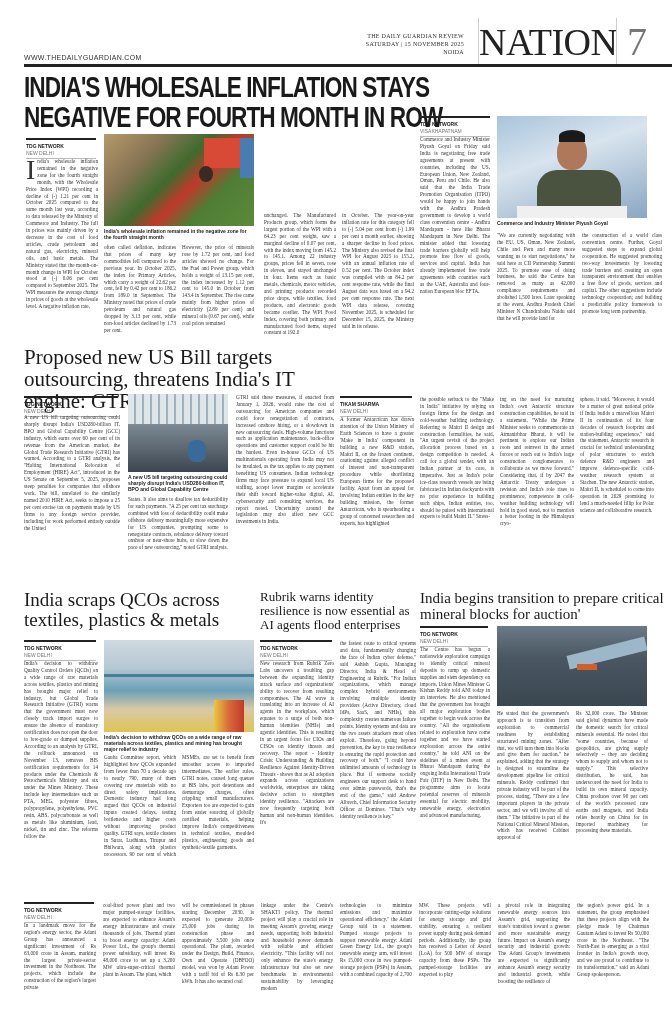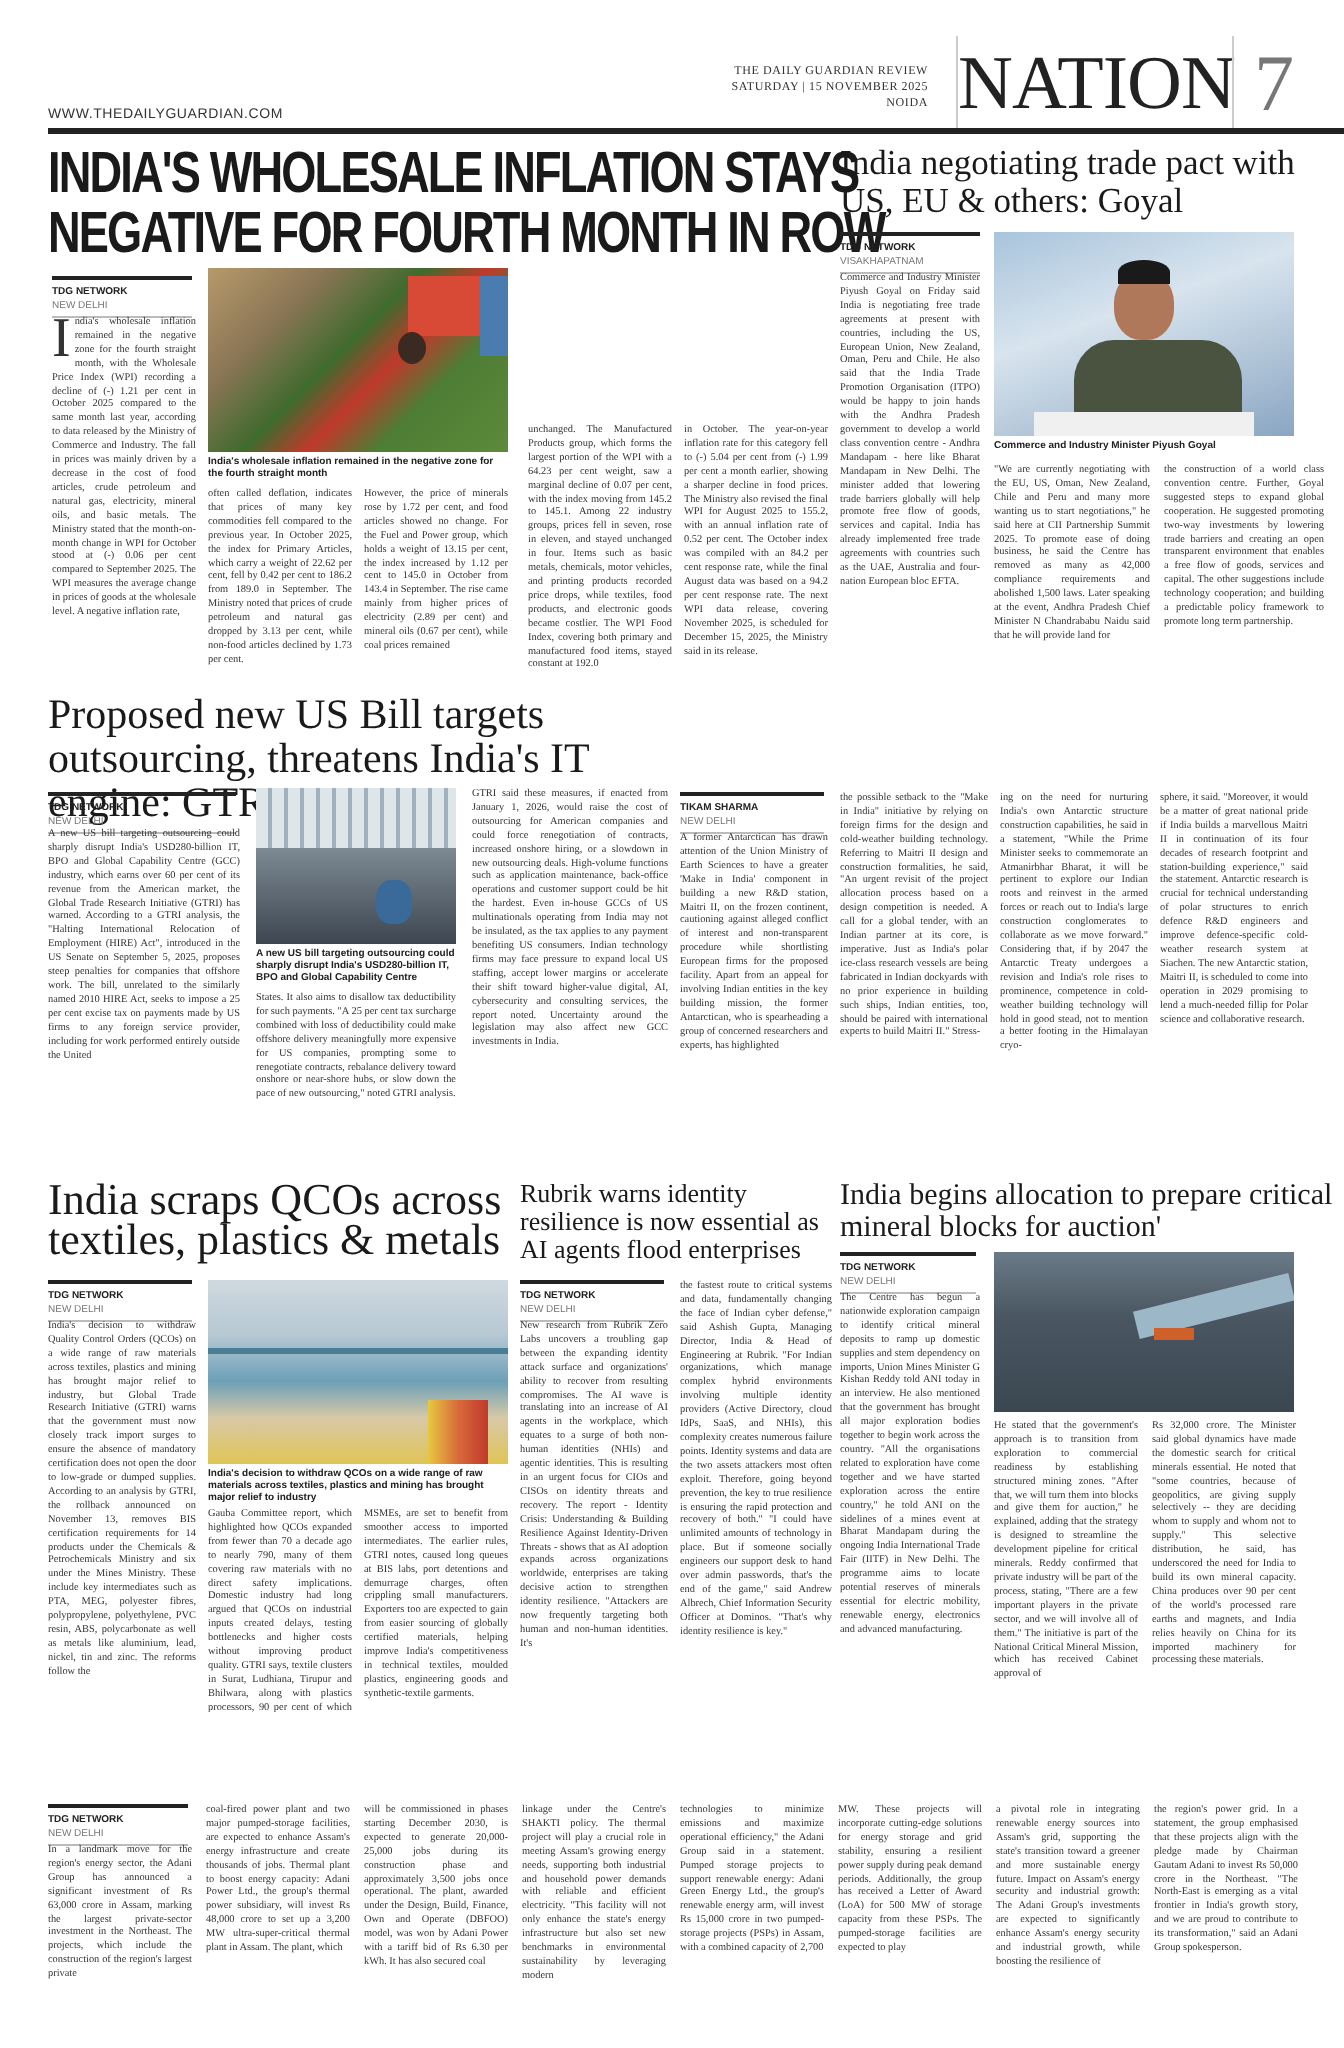--- a/index.html
+++ b/index.html
@@ -44,21 +44,20 @@
   </div>
   <div class="abs cap" style="left:80px;top:156px;width:150px">India's wholesale inflation remained in the negative zone for the fourth straight month</div>
   <div class="abs col" style="left:2px;top:86px;width:72px;height:184px"><span class="dropcap">I</span><span>ndia's wholesale inflation remained in the negative zone for the fourth straight month, with the Wholesale Price Index (WPI) recording a decline of (-) 1.21 per cent in October 2025 compared to the same month last year, according to data released by the Ministry of Commerce and Industry. The fall in prices was mainly driven by a decrease in the cost of food articles, crude petroleum and natural gas, electricity, mineral oils, and basic metals. The Ministry stated that the month-on-month change in WPI for October stood at (-) 0.06 per cent compared to September 2025. The WPI measures the average change in prices of goods at the wholesale level. A negative inflation rate,</span></div>
   <div class="abs col" style="left:80px;top:172px;width:72px;height:98px">often called deflation, indicates that prices of many key commodities fell compared to the previous year. In October 2025, the index for Primary Articles, which carry a weight of 22.62 per cent, fell by 0.42 per cent to 186.2 from 189.0 in September. The Ministry noted that prices of crude petroleum and natural gas dropped by 3.13 per cent, while non-food articles declined by 1.73 per cent.</div>
   <div class="abs col" style="left:158px;top:172px;width:72px;height:98px">However, the price of minerals rose by 1.72 per cent, and food articles showed no change. For the Fuel and Power group, which holds a weight of 13.15 per cent, the index increased by 1.12 per cent to 145.0 in October from 143.4 in September. The rise came mainly from higher prices of electricity (2.89 per cent) and mineral oils (0.67 per cent), while coal prices remained</div>
   <div class="abs col" style="left:240px;top:140px;width:72px;height:130px">unchanged. The Manufactured Products group, which forms the largest portion of the WPI with a 64.23 per cent weight, saw a marginal decline of 0.07 per cent, with the index moving from 145.2 to 145.1. Among 22 industry groups, prices fell in seven, rose in eleven, and stayed unchanged in four. Items such as basic metals, chemicals, motor vehicles, and printing products recorded price drops, while textiles, food products, and electronic goods became costlier. The WPI Food Index, covering both primary and manufactured food items, stayed constant at 192.0</div>
   <div class="abs col" style="left:318px;top:140px;width:72px;height:130px">in October. The year-on-year inflation rate for this category fell to (-) 5.04 per cent from (-) 1.99 per cent a month earlier, showing a sharper decline in food prices. The Ministry also revised the final WPI for August 2025 to 155.2, with an annual inflation rate of 0.52 per cent. The October index was compiled with an 84.2 per cent response rate, while the final August data was based on a 94.2 per cent response rate. The next WPI data release, covering November 2025, is scheduled for December 15, 2025, the Ministry said in its release.</div>
 </div>
 
 <div class="abs" style="left:420px;top:72px;width:252px;height:270px">
-  <div class="h-serif" style="font-size:17.5px;width:250px;line-height:19px">India negotiating trade pact with US, EU &amp; others: Goyal</div>
   <div class="abs byline" style="left:0;top:44px;width:70px"><span>TDG NETWORK</span><span class="loc">VISAKHAPATNAM</span></div>
   <div class="abs col" style="left:0;top:64px;width:70px;height:206px">Commerce and Industry Minister Piyush Goyal on Friday said India is negotiating free trade agreements at present with countries, including the US, European Union, New Zealand, Oman, Peru and Chile. He also said that the India Trade Promotion Organisation (ITPO) would be happy to join hands with the Andhra Pradesh government to develop a world class convention centre - Andhra Mandapam - here like Bharat Mandapam in New Delhi. The minister added that lowering trade barriers globally will help promote free flow of goods, services and capital. India has already implemented free trade agreements with countries such as the UAE, Australia and four-nation European bloc EFTA.</div>
   <div class="abs photo" style="left:77px;top:44px;width:150px;height:102px;background:linear-gradient(160deg,#a8c4dc 0%,#d8e4ee 40%,#8aa6c2 100%)">
     <div style="position:absolute;left:60px;top:20px;width:30px;height:34px;border-radius:45%;background:#b0785a"></div>
     <div style="position:absolute;left:62px;top:14px;width:26px;height:12px;border-radius:50% 50% 0 0;background:#1a1a1a"></div>
     <div style="position:absolute;left:40px;top:54px;width:84px;height:48px;border-radius:20px 20px 0 0;background:#4a5240"></div>
     <div style="position:absolute;left:20px;top:90px;width:110px;height:12px;background:#f0f0f0"></div>
   </div>
   <div class="abs cap" style="left:77px;top:148px;width:170px">Commerce and Industry Minister Piyush Goyal</div>
   <div class="abs col" style="left:77px;top:160px;width:78px;height:110px">"We are currently negotiating with the EU, US, Oman, New Zealand, Chile and Peru and many more wanting us to start negotiations," he said here at CII Partnership Summit 2025. To promote ease of doing business, he said the Centre has removed as many as 42,000 compliance requirements and abolished 1,500 laws. Later speaking at the event, Andhra Pradesh Chief Minister N Chandrababu Naidu said that he will provide land for</div>
@@ -80,41 +79,41 @@
 
 <div class="abs" style="left:340px;top:346px;width:332px;height:232px">
   <div class="abs byline" style="left:0;top:50px;width:72px"><span>TIKAM SHARMA</span><span class="loc">NEW DELHI</span></div>
   <div class="abs col" style="left:0;top:70px;width:74px;height:160px">A former Antarctican has drawn attention of the Union Ministry of Earth Sciences to have a greater 'Make in India' component in building a new R&amp;D station, Maitri II, on the frozen continent, cautioning against alleged conflict of interest and non-transparent procedure while shortlisting European firms for the proposed facility. Apart from an appeal for involving Indian entities in the key building mission, the former Antarctican, who is spearheading a group of concerned researchers and experts, has highlighted</div>
   <div class="abs col" style="left:80px;top:50px;width:74px;height:180px">the possible setback to the "Make in India" initiative by relying on foreign firms for the design and cold-weather building technology. Referring to Maitri II design and construction formalities, he said, "An urgent revisit of the project allocation process based on a design competition is needed. A call for a global tender, with an Indian partner at its core, is imperative. Just as India's polar ice-class research vessels are being fabricated in Indian dockyards with no prior experience in building such ships, Indian entities, too, should be paired with international experts to build Maitri II." Stress-</div>
   <div class="abs col" style="left:160px;top:50px;width:74px;height:180px">ing on the need for nurturing India's own Antarctic structure construction capabilities, he said in a statement, "While the Prime Minister seeks to commemorate an Atmanirbhar Bharat, it will be pertinent to explore our Indian roots and reinvest in the armed forces or reach out to India's large construction conglomerates to collaborate as we move forward." Considering that, if by 2047 the Antarctic Treaty undergoes a revision and India's role rises to prominence, competence in cold-weather building technology will hold in good stead, not to mention a better footing in the Himalayan cryo-</div>
   <div class="abs col" style="left:240px;top:50px;width:74px;height:180px">sphere, it said. "Moreover, it would be a matter of great national pride if India builds a marvellous Maitri II in continuation of its four decades of research footprint and station-building experience," said the statement. Antarctic research is crucial for technical understanding of polar structures to enrich defence R&amp;D engineers and improve defence-specific cold-weather research system at Siachen. The new Antarctic station, Maitri II, is scheduled to come into operation in 2029 promising to lend a much-needed fillip for Polar science and collaborative research.</div>
 </div>
 
 <div class="abs" style="left:24px;top:590px;width:230px;height:268px">
-  <div class="h-serif" style="font-size:22px;line-height:20px;width:230px">India scraps QCOs across textiles, plastics &amp; metals</div>
+  <div class="h-serif" style="font-size:19px;line-height:20px;width:230px">India scraps QCOs across textiles, plastics &amp; metals</div>
   <div class="abs byline" style="left:0;top:50px;width:72px"><span>TDG NETWORK</span><span class="loc">NEW DELHI</span></div>
   <div class="abs col" style="left:0;top:70px;width:74px;height:196px">India's decision to withdraw Quality Control Orders (QCOs) on a wide range of raw materials across textiles, plastics and mining has brought major relief to industry, but Global Trade Research Initiative (GTRI) warns that the government must now closely track import surges to ensure the absence of mandatory certification does not open the door to low-grade or dumped supplies. According to an analysis by GTRI, the rollback announced on November 13, removes BIS certification requirements for 14 products under the Chemicals &amp; Petrochemicals Ministry and six under the Mines Ministry. These include key intermediates such as PTA, MEG, polyester fibres, polypropylene, polyethylene, PVC resin, ABS, polycarbonate as well as metals like aluminium, lead, nickel, tin and zinc. The reforms follow the</div>
   <div class="abs photo" style="left:80px;top:50px;width:150px;height:92px;background:linear-gradient(180deg,#cfd9e0 0%,#b6c8d3 30%,#6ca0b8 55%,#d8c9a6 75%,#e0c455 100%)">
     <div style="position:absolute;left:0;top:34px;width:150px;height:3px;background:#4a7d96"></div>
     <div style="position:absolute;right:10px;top:60px;width:30px;height:32px;background:linear-gradient(90deg,#e8c840,#d86a3a,#c0392b)"></div>
   </div>
   <div class="abs cap" style="left:80px;top:144px;width:150px">India's decision to withdraw QCOs on a wide range of raw materials across textiles, plastics and mining has brought major relief to industry</div>
   <div class="abs col" style="left:80px;top:164px;width:72px;height:102px">Gauba Committee report, which highlighted how QCOs expanded from fewer than 70 a decade ago to nearly 790, many of them covering raw materials with no direct safety implications. Domestic industry had long argued that QCOs on industrial inputs created delays, testing bottlenecks and higher costs without improving product quality. GTRI says, textile clusters in Surat, Ludhiana, Tirupur and Bhilwara, along with plastics processors, 90 per cent of which are</div>
   <div class="abs col" style="left:158px;top:164px;width:72px;height:102px">MSMEs, are set to benefit from smoother access to imported intermediates. The earlier rules, GTRI notes, caused long queues at BIS labs, port detentions and demurrage charges, often crippling small manufacturers. Exporters too are expected to gain from easier sourcing of globally certified materials, helping improve India's competitiveness in technical textiles, moulded plastics, engineering goods and synthetic-textile garments.</div>
 </div>
 
 <div class="abs" style="left:260px;top:590px;width:156px;height:268px">
   <div class="h-serif" style="font-size:13px;line-height:14px;width:158px">Rubrik warns identity resilience is now essential as AI agents flood enterprises</div>
   <div class="abs byline" style="left:0;top:50px;width:72px"><span>TDG NETWORK</span><span class="loc">NEW DELHI</span></div>
   <div class="abs col" style="left:0;top:70px;width:74px;height:196px">New research from Rubrik Zero Labs uncovers a troubling gap between the expanding identity attack surface and organizations' ability to recover from resulting compromises. The AI wave is translating into an increase of AI agents in the workplace, which equates to a surge of both non-human identities (NHIs) and agentic identities. This is resulting in an urgent focus for CIOs and CISOs on identity threats and recovery. The report - Identity Crisis: Understanding &amp; Building Resilience Against Identity-Driven Threats - shows that as AI adoption expands across organizations worldwide, enterprises are taking decisive action to strengthen identity resilience. "Attackers are now frequently targeting both human and non-human identities. It's</div>
   <div class="abs col" style="left:80px;top:50px;width:76px;height:216px">the fastest route to critical systems and data, fundamentally changing the face of Indian cyber defense," said Ashish Gupta, Managing Director, India &amp; Head of Engineering at Rubrik. "For Indian organizations, which manage complex hybrid environments involving multiple identity providers (Active Directory, cloud IdPs, SaaS, and NHIs), this complexity creates numerous failure points. Identity systems and data are the two assets attackers most often exploit. Therefore, going beyond prevention, the key to true resilience is ensuring the rapid protection and recovery of both." "I could have unlimited amounts of technology in place. But if someone socially engineers our support desk to hand over admin passwords, that's the end of the game," said Andrew Albrech, Chief Information Security Officer at Dominos. "That's why identity resilience is key."</div>
 </div>
 
 <div class="abs" style="left:420px;top:590px;width:252px;height:268px">
-  <div class="h-serif" style="font-size:15px;line-height:16px;width:252px">India begins allocation to prepare critical mineral blocks for auction'</div>
+  <div class="h-serif" style="font-size:15px;line-height:16px;width:252px">India begins transition to prepare critical mineral blocks for auction'</div>
   <div class="abs byline" style="left:0;top:36px;width:68px"><span>TDG NETWORK</span><span class="loc">NEW DELHI</span></div>
   <div class="abs col" style="left:0;top:56px;width:70px;height:210px">The Centre has begun a nationwide exploration campaign to identify critical mineral deposits to ramp up domestic supplies and stem dependency on imports, Union Mines Minister G Kishan Reddy told ANI today in an interview. He also mentioned that the government has brought all major exploration bodies together to begin work across the country. "All the organisations related to exploration have come together and we have started exploration across the entire country," he told ANI on the sidelines of a mines event at Bharat Mandapam during the ongoing India International Trade Fair (IITF) in New Delhi. The programme aims to locate potential reserves of minerals essential for electric mobility, renewable energy, electronics and advanced manufacturing.</div>
   <div class="abs photo" style="left:77px;top:36px;width:150px;height:80px;background:linear-gradient(180deg,#6a7a86 0%,#4a5762 40%,#3a4650 100%)">
     <div style="position:absolute;left:70px;top:20px;width:80px;height:14px;background:#9cb8c8;transform:rotate(-14deg)"></div>
     <div style="position:absolute;left:80px;top:38px;width:20px;height:6px;background:#d0602a"></div>
   </div>
   <div class="abs col" style="left:77px;top:120px;width:72px;height:146px">He stated that the government's approach is to transition from exploration to commercial readiness by establishing structured mining zones. "After that, we will turn them into blocks and give them for auction," he explained, adding that the strategy is designed to streamline the development pipeline for critical minerals. Reddy confirmed that private industry will be part of the process, stating, "There are a few important players in the private sector, and we will involve all of them." The initiative is part of the National Critical Mineral Mission, which has received Cabinet approval of</div>
   <div class="abs col" style="left:156px;top:120px;width:72px;height:146px">Rs 32,000 crore. The Minister said global dynamics have made the domestic search for critical minerals essential. He noted that "some countries, because of geopolitics, are giving supply selectively -- they are deciding whom to supply and whom not to supply." This selective distribution, he said, has underscored the need for India to build its own mineral capacity. China produces over 90 per cent of the world's processed rare earths and magnets, and India relies heavily on China for its imported machinery for processing these materials.</div>
 </div>
 

